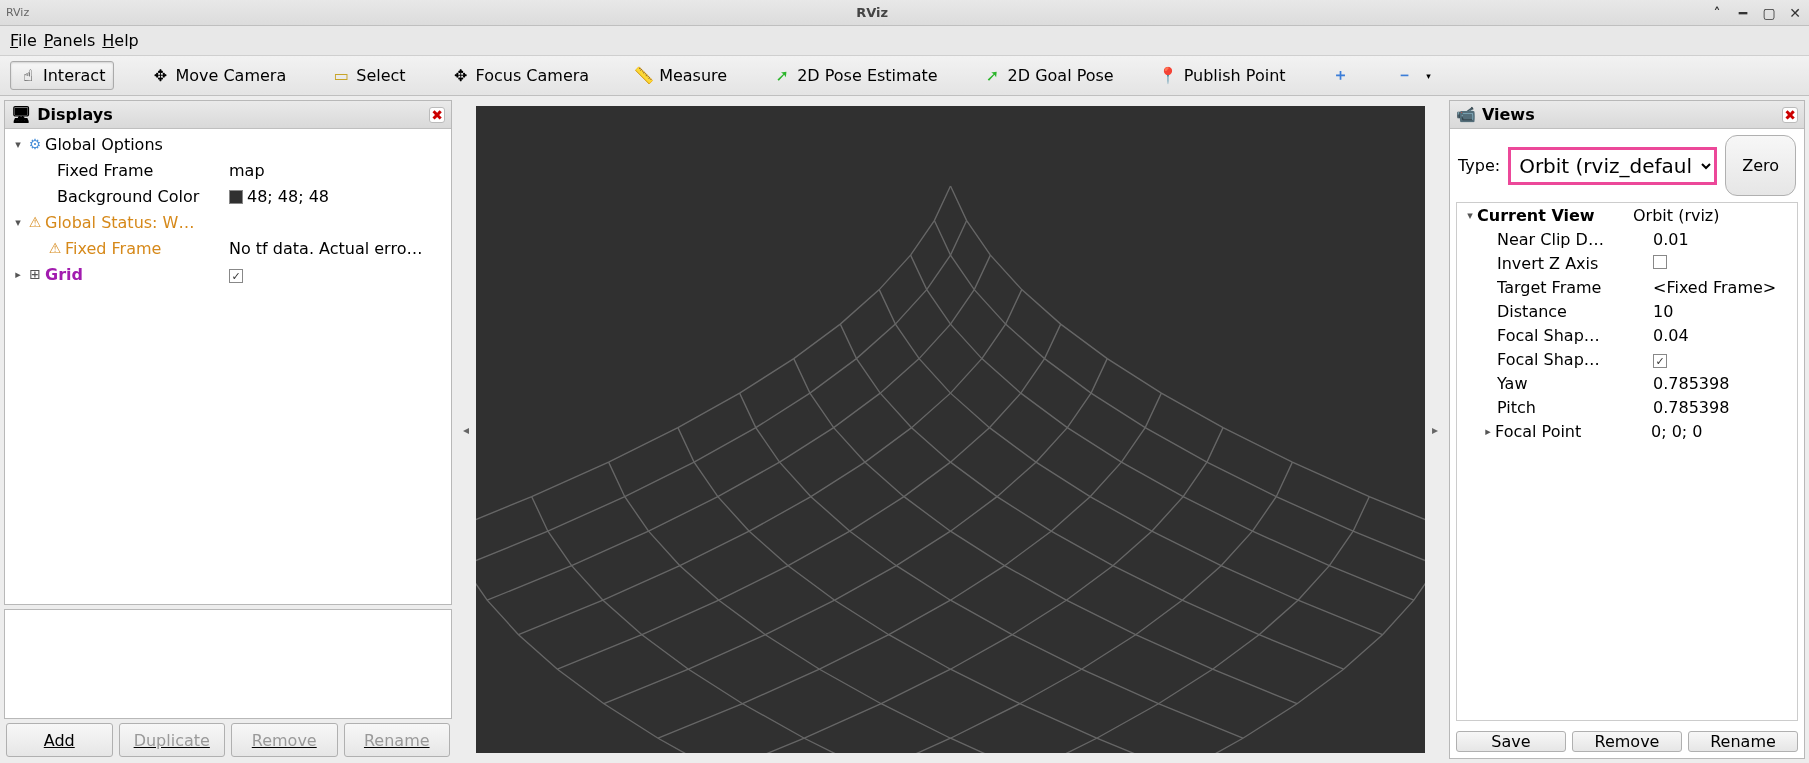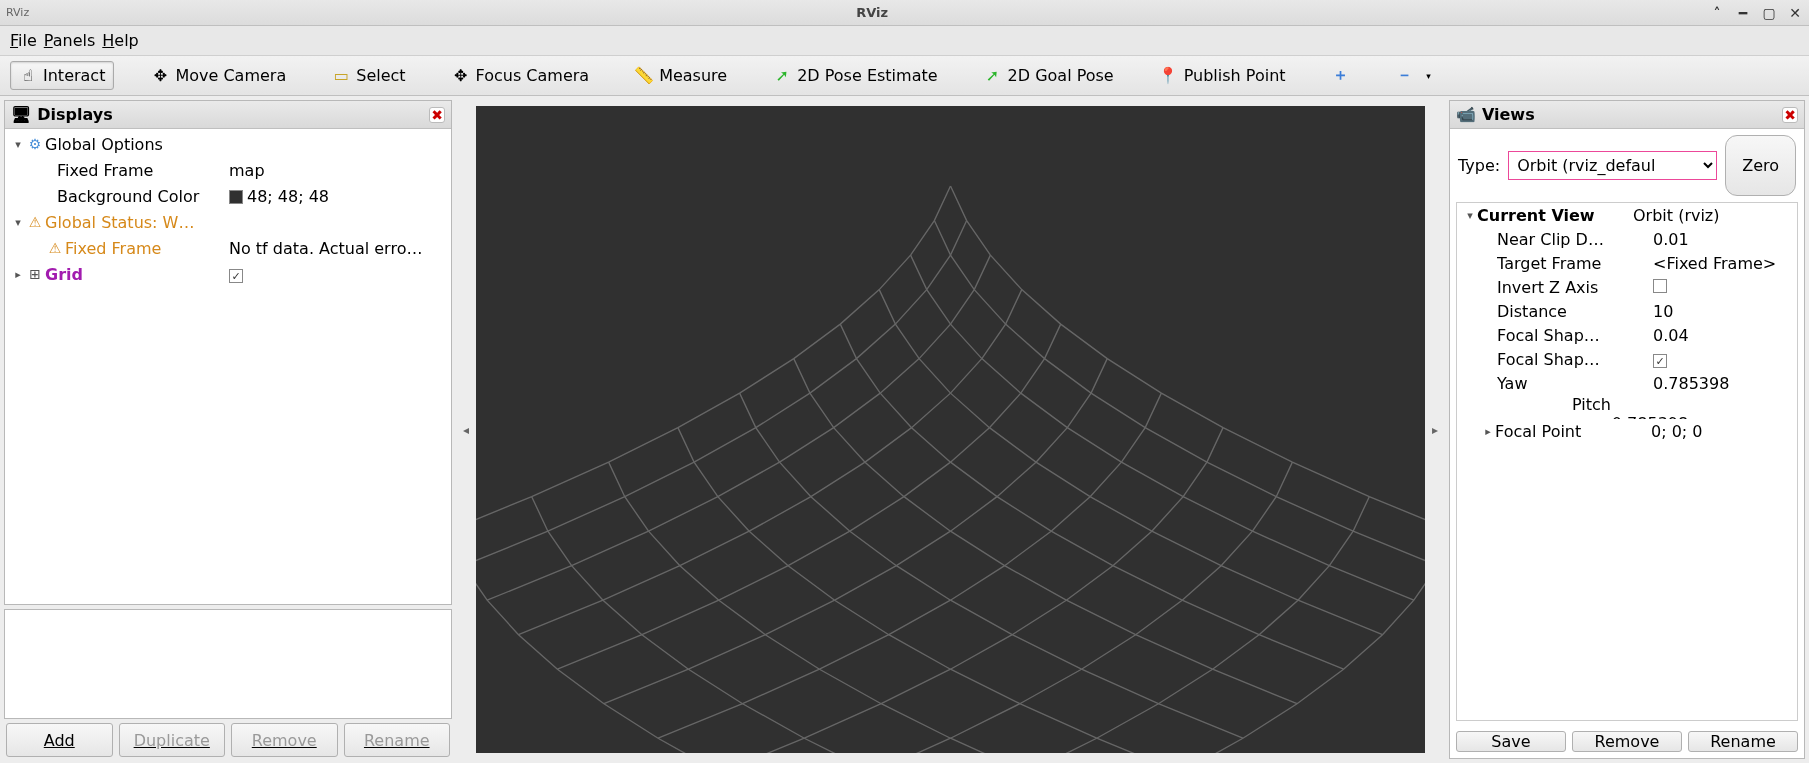--- a/index.html
+++ b/index.html
@@ -55,21 +55,21 @@
 .btn-sm { padding:20px 16px; border:1px solid #b0b0b0; background:linear-gradient(to bottom,#f7f7f7,#e6e6e6); border-radius:12px; font-size:16px; cursor:pointer;}
 
 
 .viewport-wrap { flex:1; display:flex; align-items:stretch; position:relative; min-height:0;}
 .side-handle { width:20px; display:flex; align-items:center; justify-content:center; color:#666; font-size:12px; cursor:pointer;}
 .viewport { flex:1; background:#303030; margin:6px 0; position:relative; overflow:hidden;}
 .viewport svg { width:100%; height:100%; display:block;}
 
 
 .views-type { display:flex; align-items:center; gap:8px; padding:6px 8px; font-size:16px;}
-.views-type select { flex:1; font-size:16px; padding:3px 4px; border:1px solid #ec4899; background:#fff;}
+.views-type select { flex:1; font-size:20px; padding:3px 4px; border:3px solid #ec4899; background:#fff;}
 .views-tree { flex:1; overflow:auto; font-size:16px; background:#fff; border:1px solid #ccc; margin:0 6px 6px 6px; min-height:0;}
 .vrow { display:flex; align-items:center; height:24px; padding-left:6px;}
 .vrow .expcol { width:14px; text-align:center; color:#555; font-size:11px; cursor:pointer;}
 .vrow .vlbl { width:150px; overflow:hidden; text-overflow:ellipsis; white-space:nowrap;}
 .vrow .vval { flex:1; overflow:hidden; text-overflow:ellipsis; white-space:nowrap; padding-left:6px;}
 .views-bot { display:flex; gap:6px; padding:4px 6px 6px 6px;}
 
 </style>
 </head>
 <body>
@@ -241,44 +241,44 @@
         <div class="vrow">
           <span class="expcol">▾</span>
           <span class="vlbl" style="font-weight:bold;">Current View</span>
           <span class="vval" style="font-weight:normal;">Orbit (rviz)</span>
         </div>
         <div class="vrow" style="padding-left:40px;">
           <span class="vlbl">Near Clip D…</span>
           <span class="vval">0.01</span>
         </div>
         <div class="vrow" style="padding-left:40px;">
+          <span class="vlbl">Invert Z Axis</span>
+          <span class="vval"><span class="checkbox"></span></span>
+        </div>
+        <div class="vrow" style="padding-left:40px;">
           <span class="vlbl">Target Frame</span>
           <span class="vval">&lt;Fixed Frame&gt;</span>
         </div>
         <div class="vrow" style="padding-left:40px;">
-          <span class="vlbl">Invert Z Axis</span>
-          <span class="vval"><span class="checkbox"></span></span>
-        </div>
-        <div class="vrow" style="padding-left:40px;">
           <span class="vlbl">Distance</span>
           <span class="vval">10</span>
         </div>
         <div class="vrow" style="padding-left:40px;">
           <span class="vlbl">Focal Shap…</span>
           <span class="vval">0.04</span>
         </div>
         <div class="vrow" style="padding-left:40px;">
           <span class="vlbl">Focal Shap…</span>
           <span class="vval"><span class="checkbox checked"></span></span>
         </div>
         <div class="vrow" style="padding-left:40px;">
           <span class="vlbl">Yaw</span>
           <span class="vval">0.785398</span>
         </div>
-        <div class="vrow" style="padding-left:40px;flex-direction:column;">
+        <div class="vrow" style="padding-left:40px;">
           <span class="vlbl">Pitch</span>
           <span class="vval">0.785398</span>
         </div>
         <div class="vrow" style="padding-left:24px;">
           <span class="expcol">▸</span>
           <span class="vlbl">Focal Point</span>
           <span class="vval">0; 0; 0</span>
         </div>
       </div>
       <div class="views-bot">

